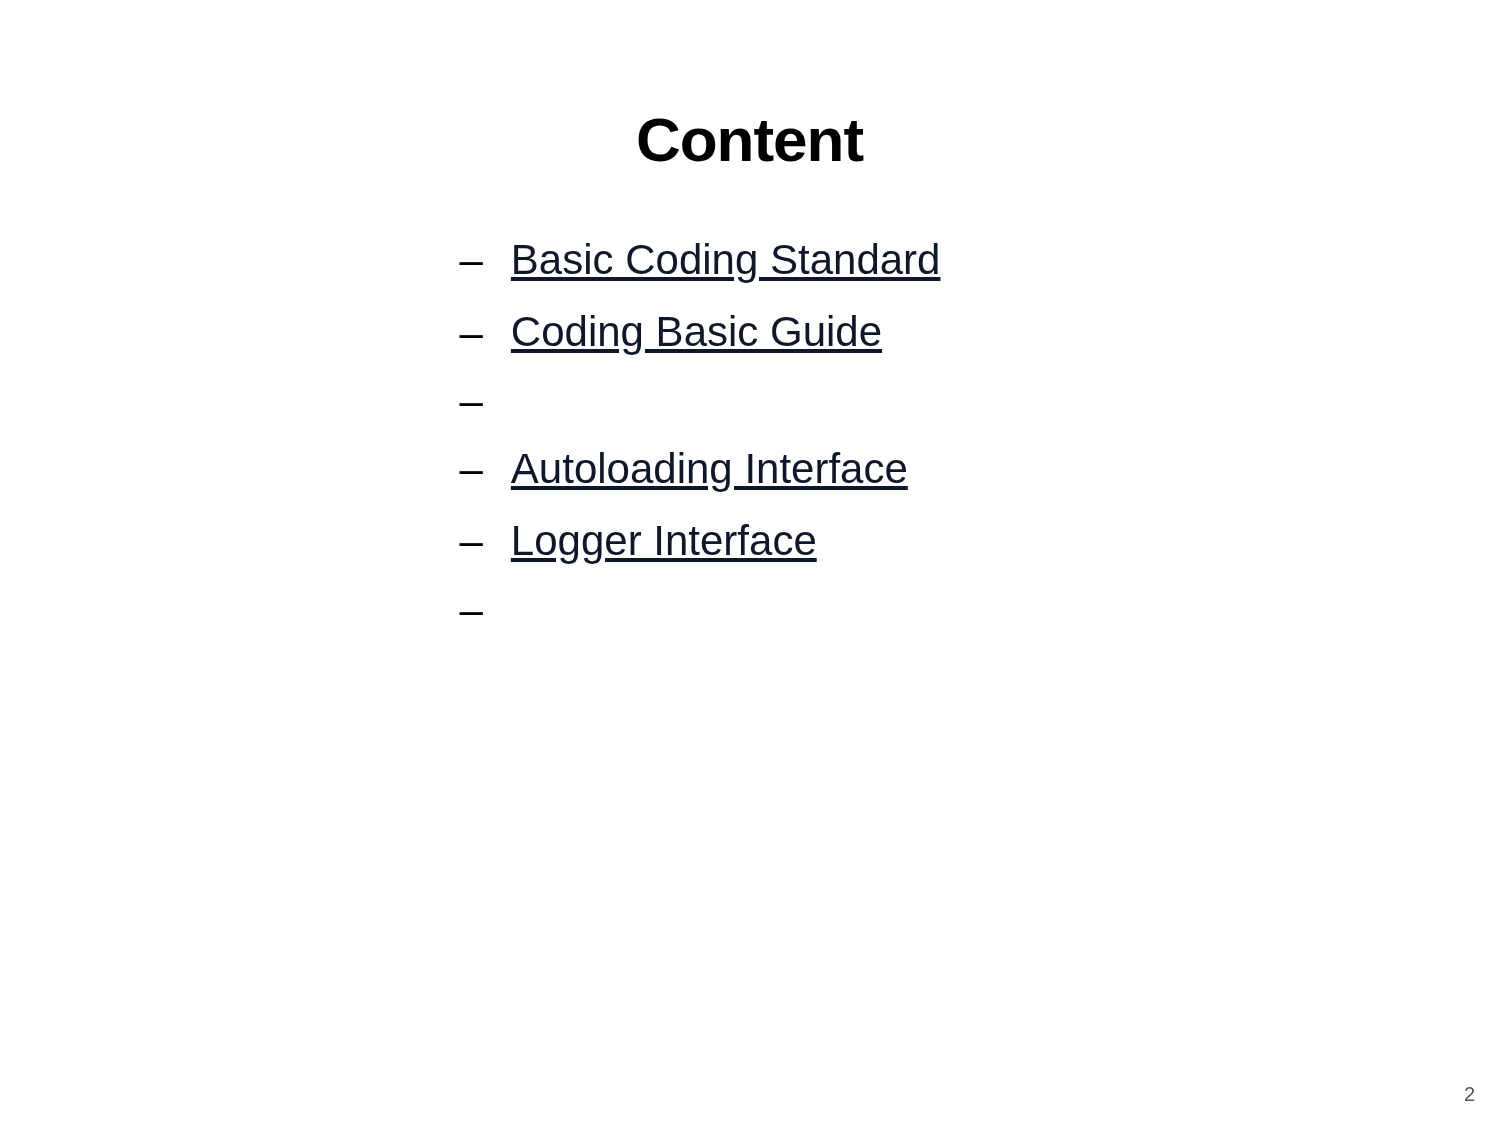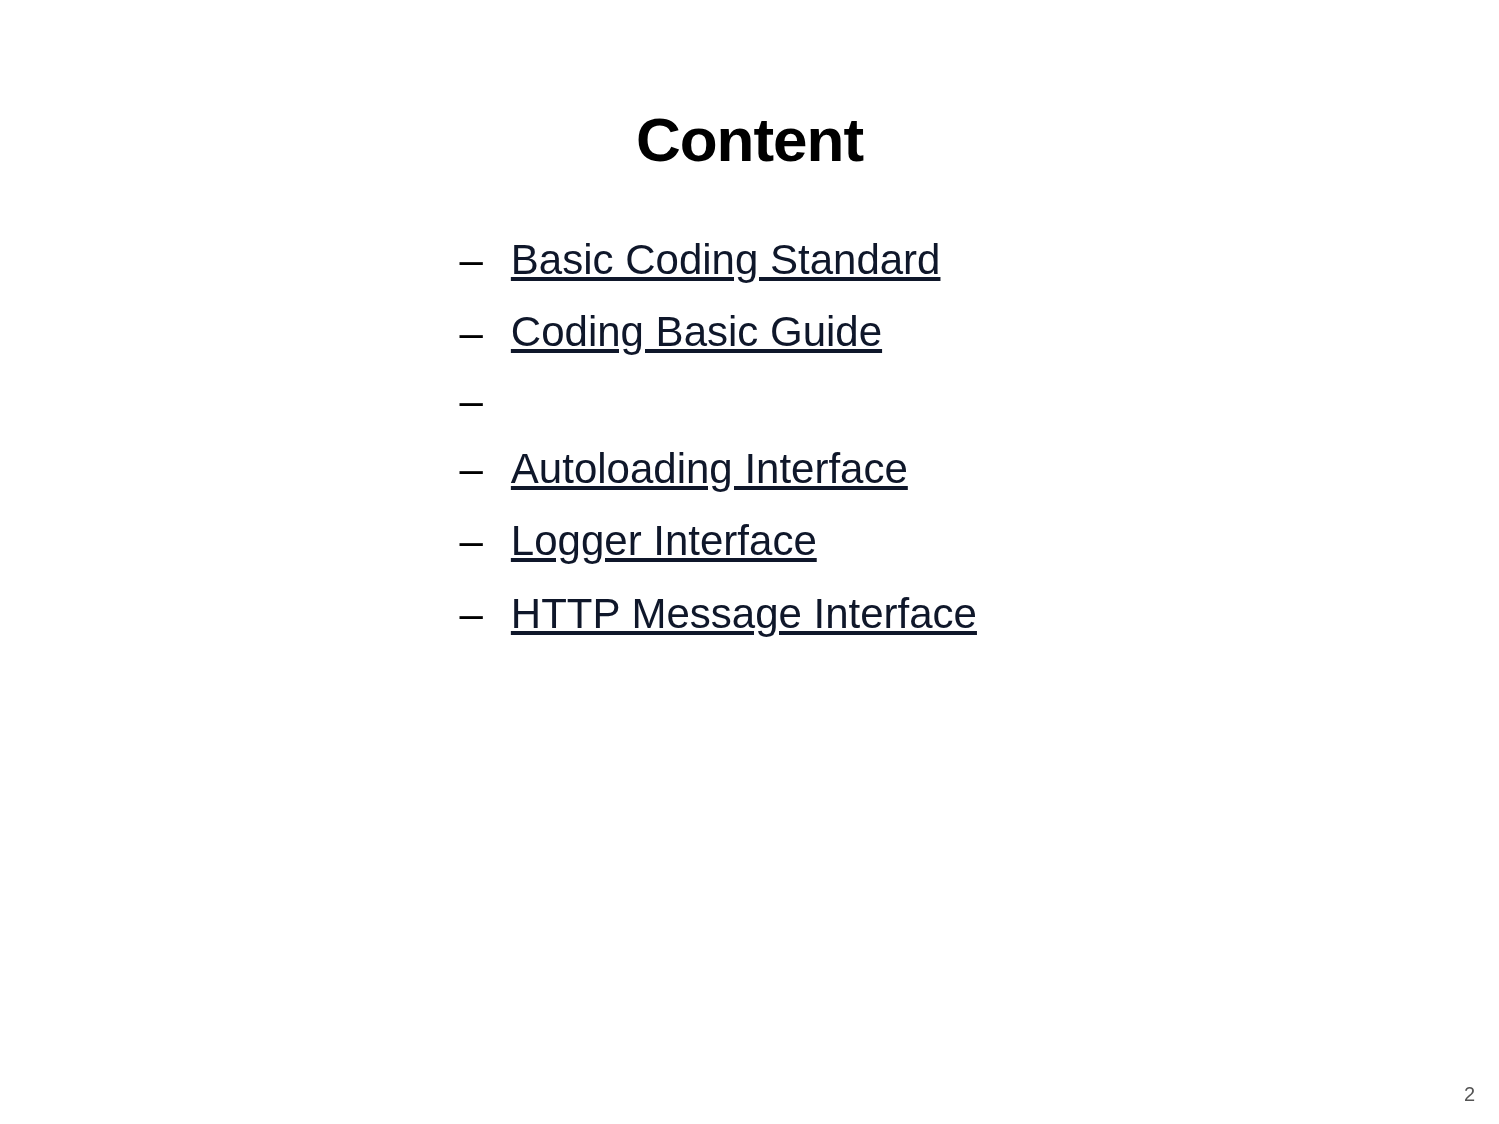--- a/index.html
+++ b/index.html
@@ -95,18 +95,17 @@
       <li class="content-list-item">
         <span class="dash">–</span>
         <a class="content-link" href="#">Autoloading Interface</a>
       </li>
       <li class="content-list-item">
         <span class="dash">–</span>
         <a class="content-link" href="#">Logger Interface</a>
       </li>
       <li class="content-list-item">
         <span class="dash">–</span>
-        <a class="content-link" href="#">HTTP Message Interface</a>
       </li>
     </ul>
 </div>
 
 <span class="page-number">2</span>
 
 </body></html>

